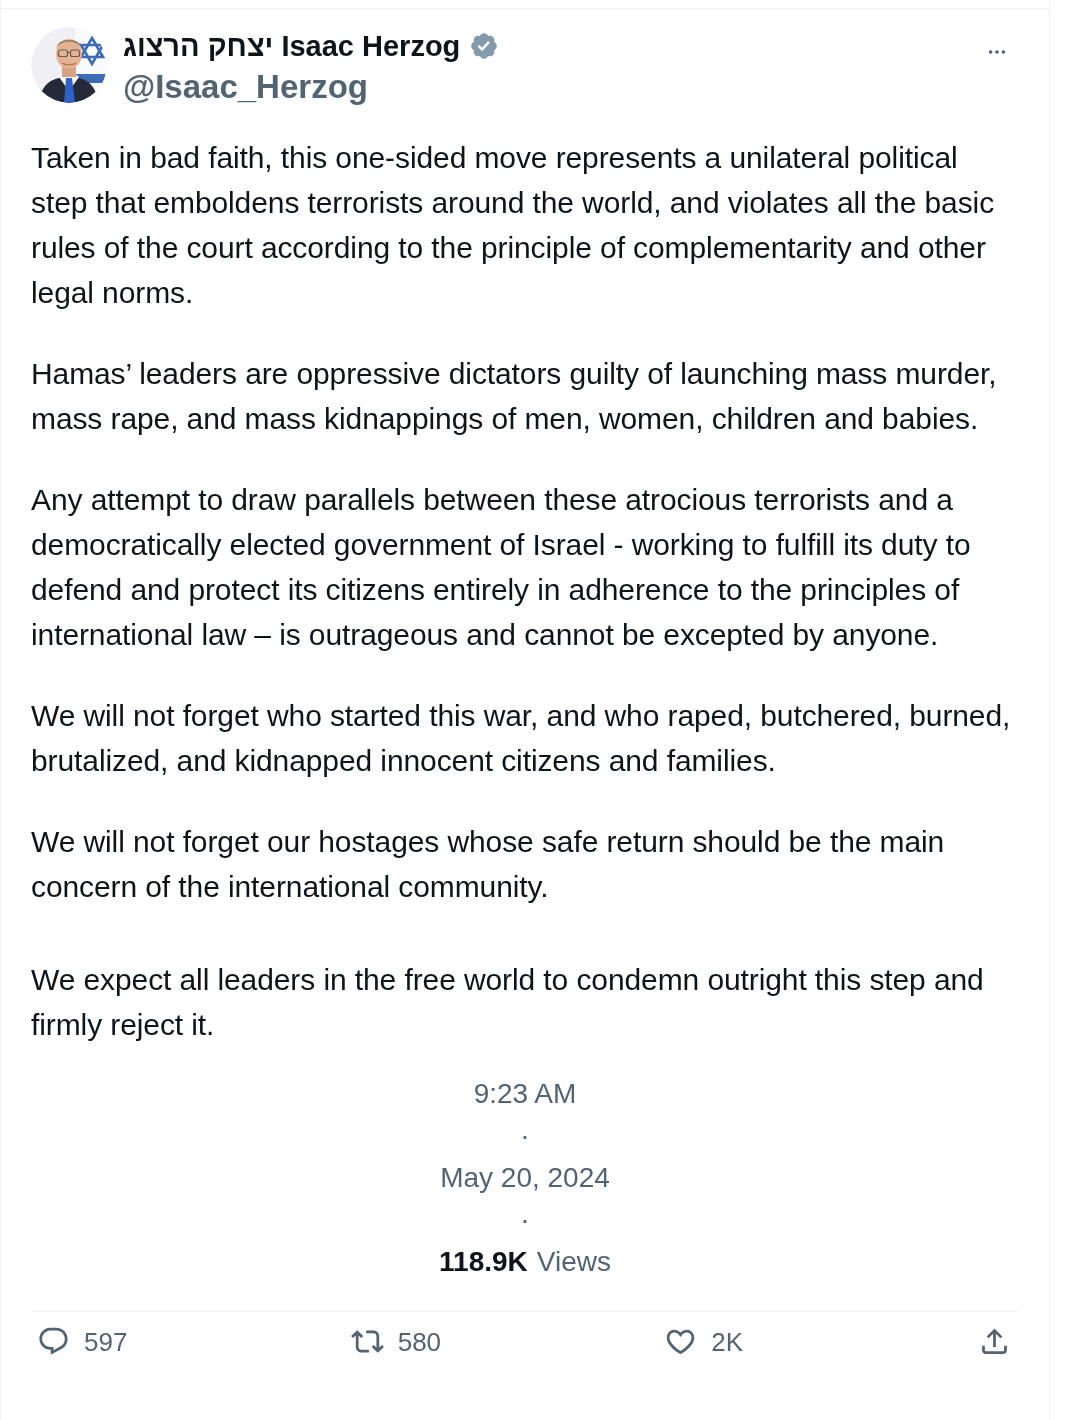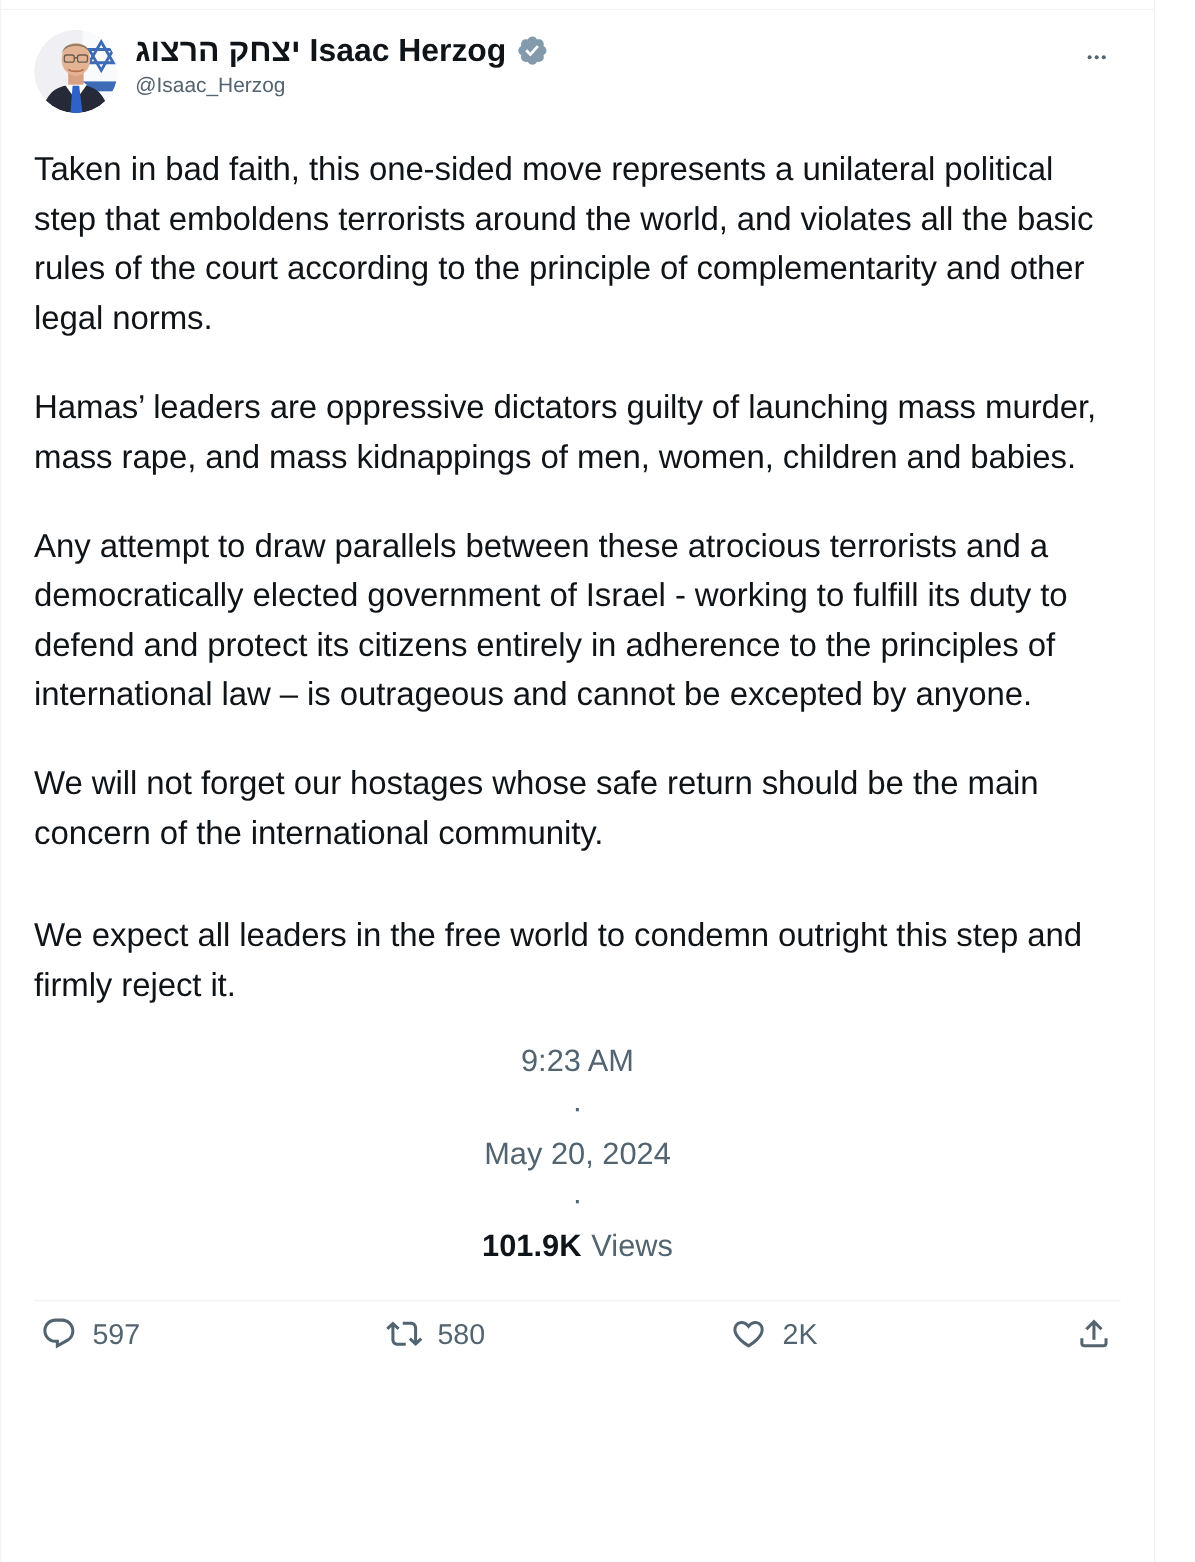--- a/index.html
+++ b/index.html
@@ -33,21 +33,21 @@
   .avatar{
     width:76px;height:76px;border-radius:50%;overflow:hidden;flex:none;cursor:pointer;
   }
   .author{margin-left:16px;flex:1;min-width:0;padding-top:1px;}
   .name-row{
     display:flex;align-items:center;
     font-weight:bold;font-size:29px;line-height:1.25;color:var(--text-primary);
     cursor:pointer;
   }
   .badge{margin-left:9px;display:inline-flex;flex:none;cursor:pointer;}
-  .handle{font-size:19px;color:var(--text-secondary);margin-top:4px;cursor:pointer;}
+  .handle{font-size:33px;color:var(--text-secondary);margin-top:4px;cursor:pointer;font-weight:bold;}
   .more{
     background:none;border:none;padding:12px 2px;margin-top:2px;
     color:var(--text-secondary);cursor:pointer;flex:none;
   }
 
   
   .body{
     margin-top:29px;
     font-size:30px;line-height:45px;letter-spacing:-0.1px;
     color:var(--text-primary);
@@ -138,31 +138,32 @@
             <circle cx="12" cy="12" r="2"></circle>
             <circle cx="19" cy="12" r="2"></circle>
         </svg>
       </button>
     </header>
 
     <div class="body">
         <p>Taken in bad faith, this one-sided move represents a unilateral political step that emboldens terrorists around the world, and violates all the basic rules of the court according to the principle of complementarity and other legal norms.</p>
         <p>Hamas’ leaders are oppressive dictators guilty of launching mass murder, mass rape, and mass kidnappings of men, women, children and babies.</p>
         <p>Any attempt to draw parallels between these atrocious terrorists and a democratically elected government of Israel - working to fulfill its duty to defend and protect its citizens entirely in adherence to the principles of international law – is outrageous and cannot be excepted by anyone.</p>
+        <p>We will not forget who started this war, and who raped, butchered, burned, brutalized, and kidnapped innocent citizens and families.</p>
         <p>We will not forget our hostages whose safe return should be the main concern of the international community.</p>
         <p>We expect all leaders in the free world to condemn outright this step and firmly reject it.</p>
       </div>
 
     <div class="meta">
       <span>9:23 AM</span>
       <span>·</span>
       <span>May 20, 2024</span>
       <span>·</span>
       <span class="views-group">
-        <span class="views-count">101.9K</span>
+        <span class="views-count">118.9K</span>
         <span>Views</span>
       </span>
     </div>
 
     <div class="divider"></div>
 
     <div class="actions">
       <button class="action-group">
         <svg viewBox="0 0 24 24" width="33" height="33" fill="currentColor" aria-hidden="true">
           <path d="M1.751 10c0-4.42 3.584-8 8.005-8h4.366c4.49 0 8.129 3.64 8.129 8.13 0 2.96-1.607 5.68-4.196 7.11l-8.054 4.46v-3.69h-.067c-4.49.1-8.183-3.51-8.183-8.01zm8.005-6c-3.317 0-6.005 2.69-6.005 6 0 3.37 2.77 6.08 6.138 6.01l.351-.01h1.761v2.3l5.087-2.81c1.951-1.08 3.163-3.13 3.163-5.36 0-3.39-2.744-6.13-6.129-6.13H9.756z"></path>

